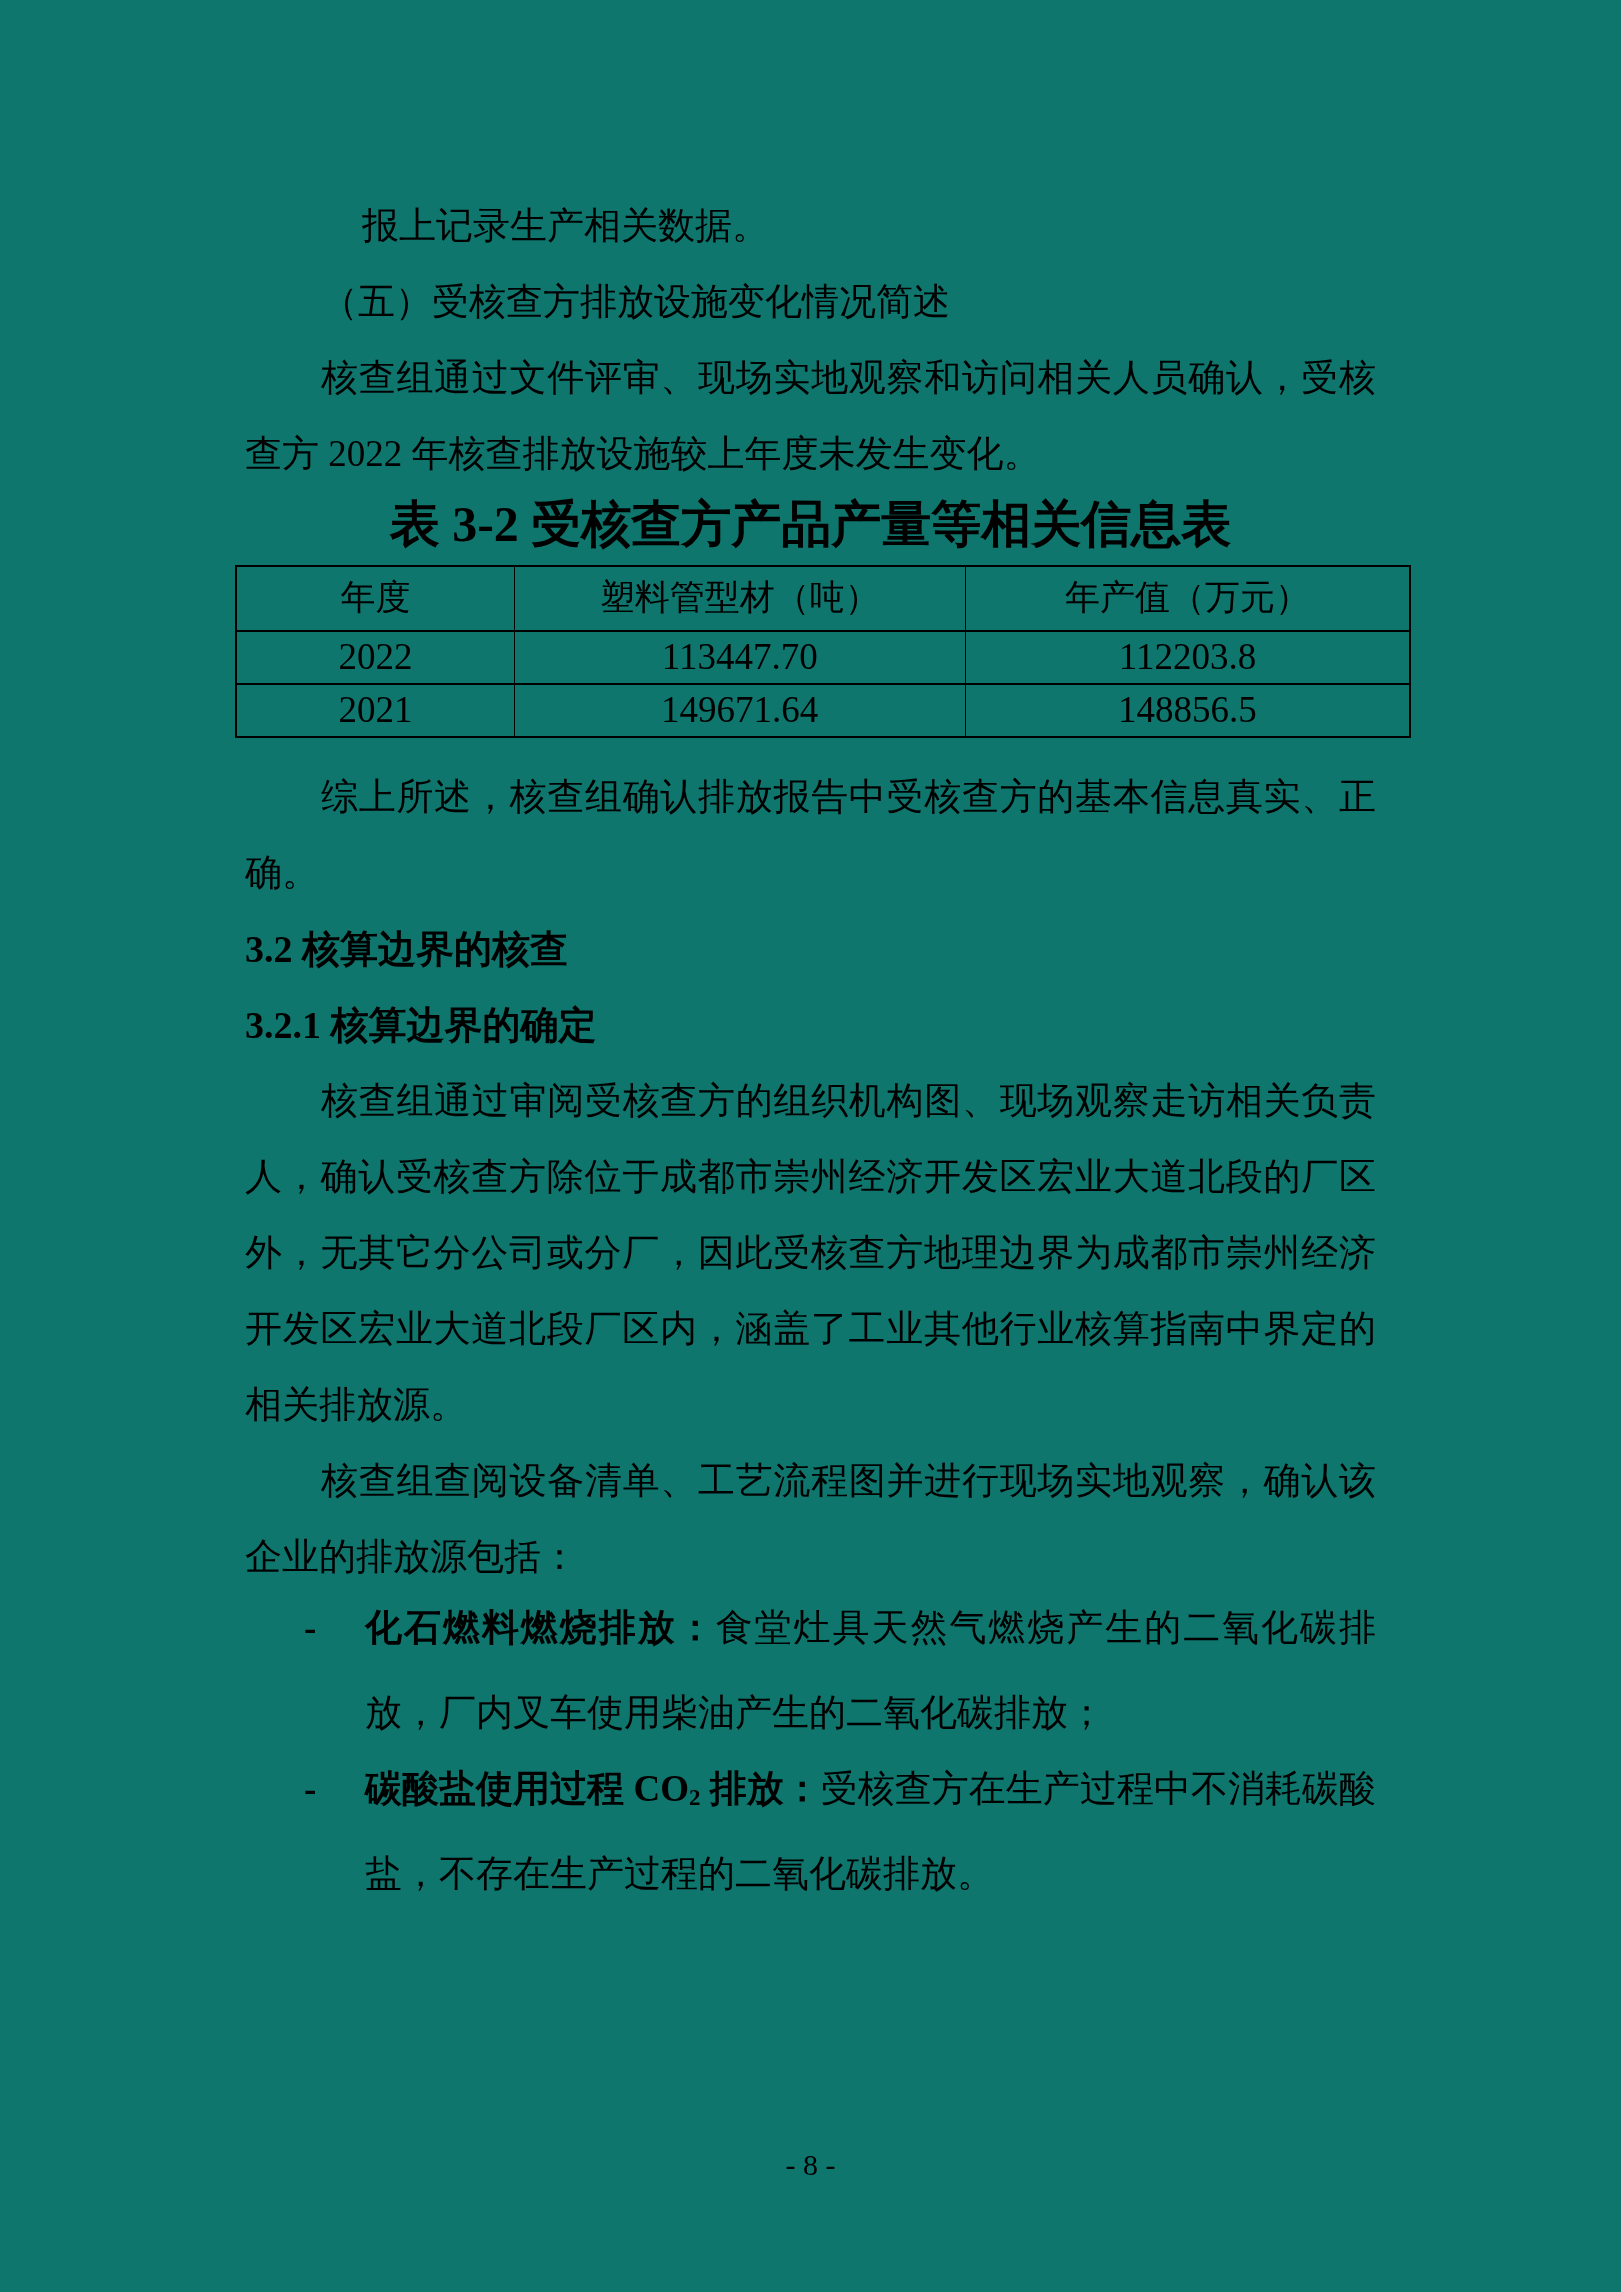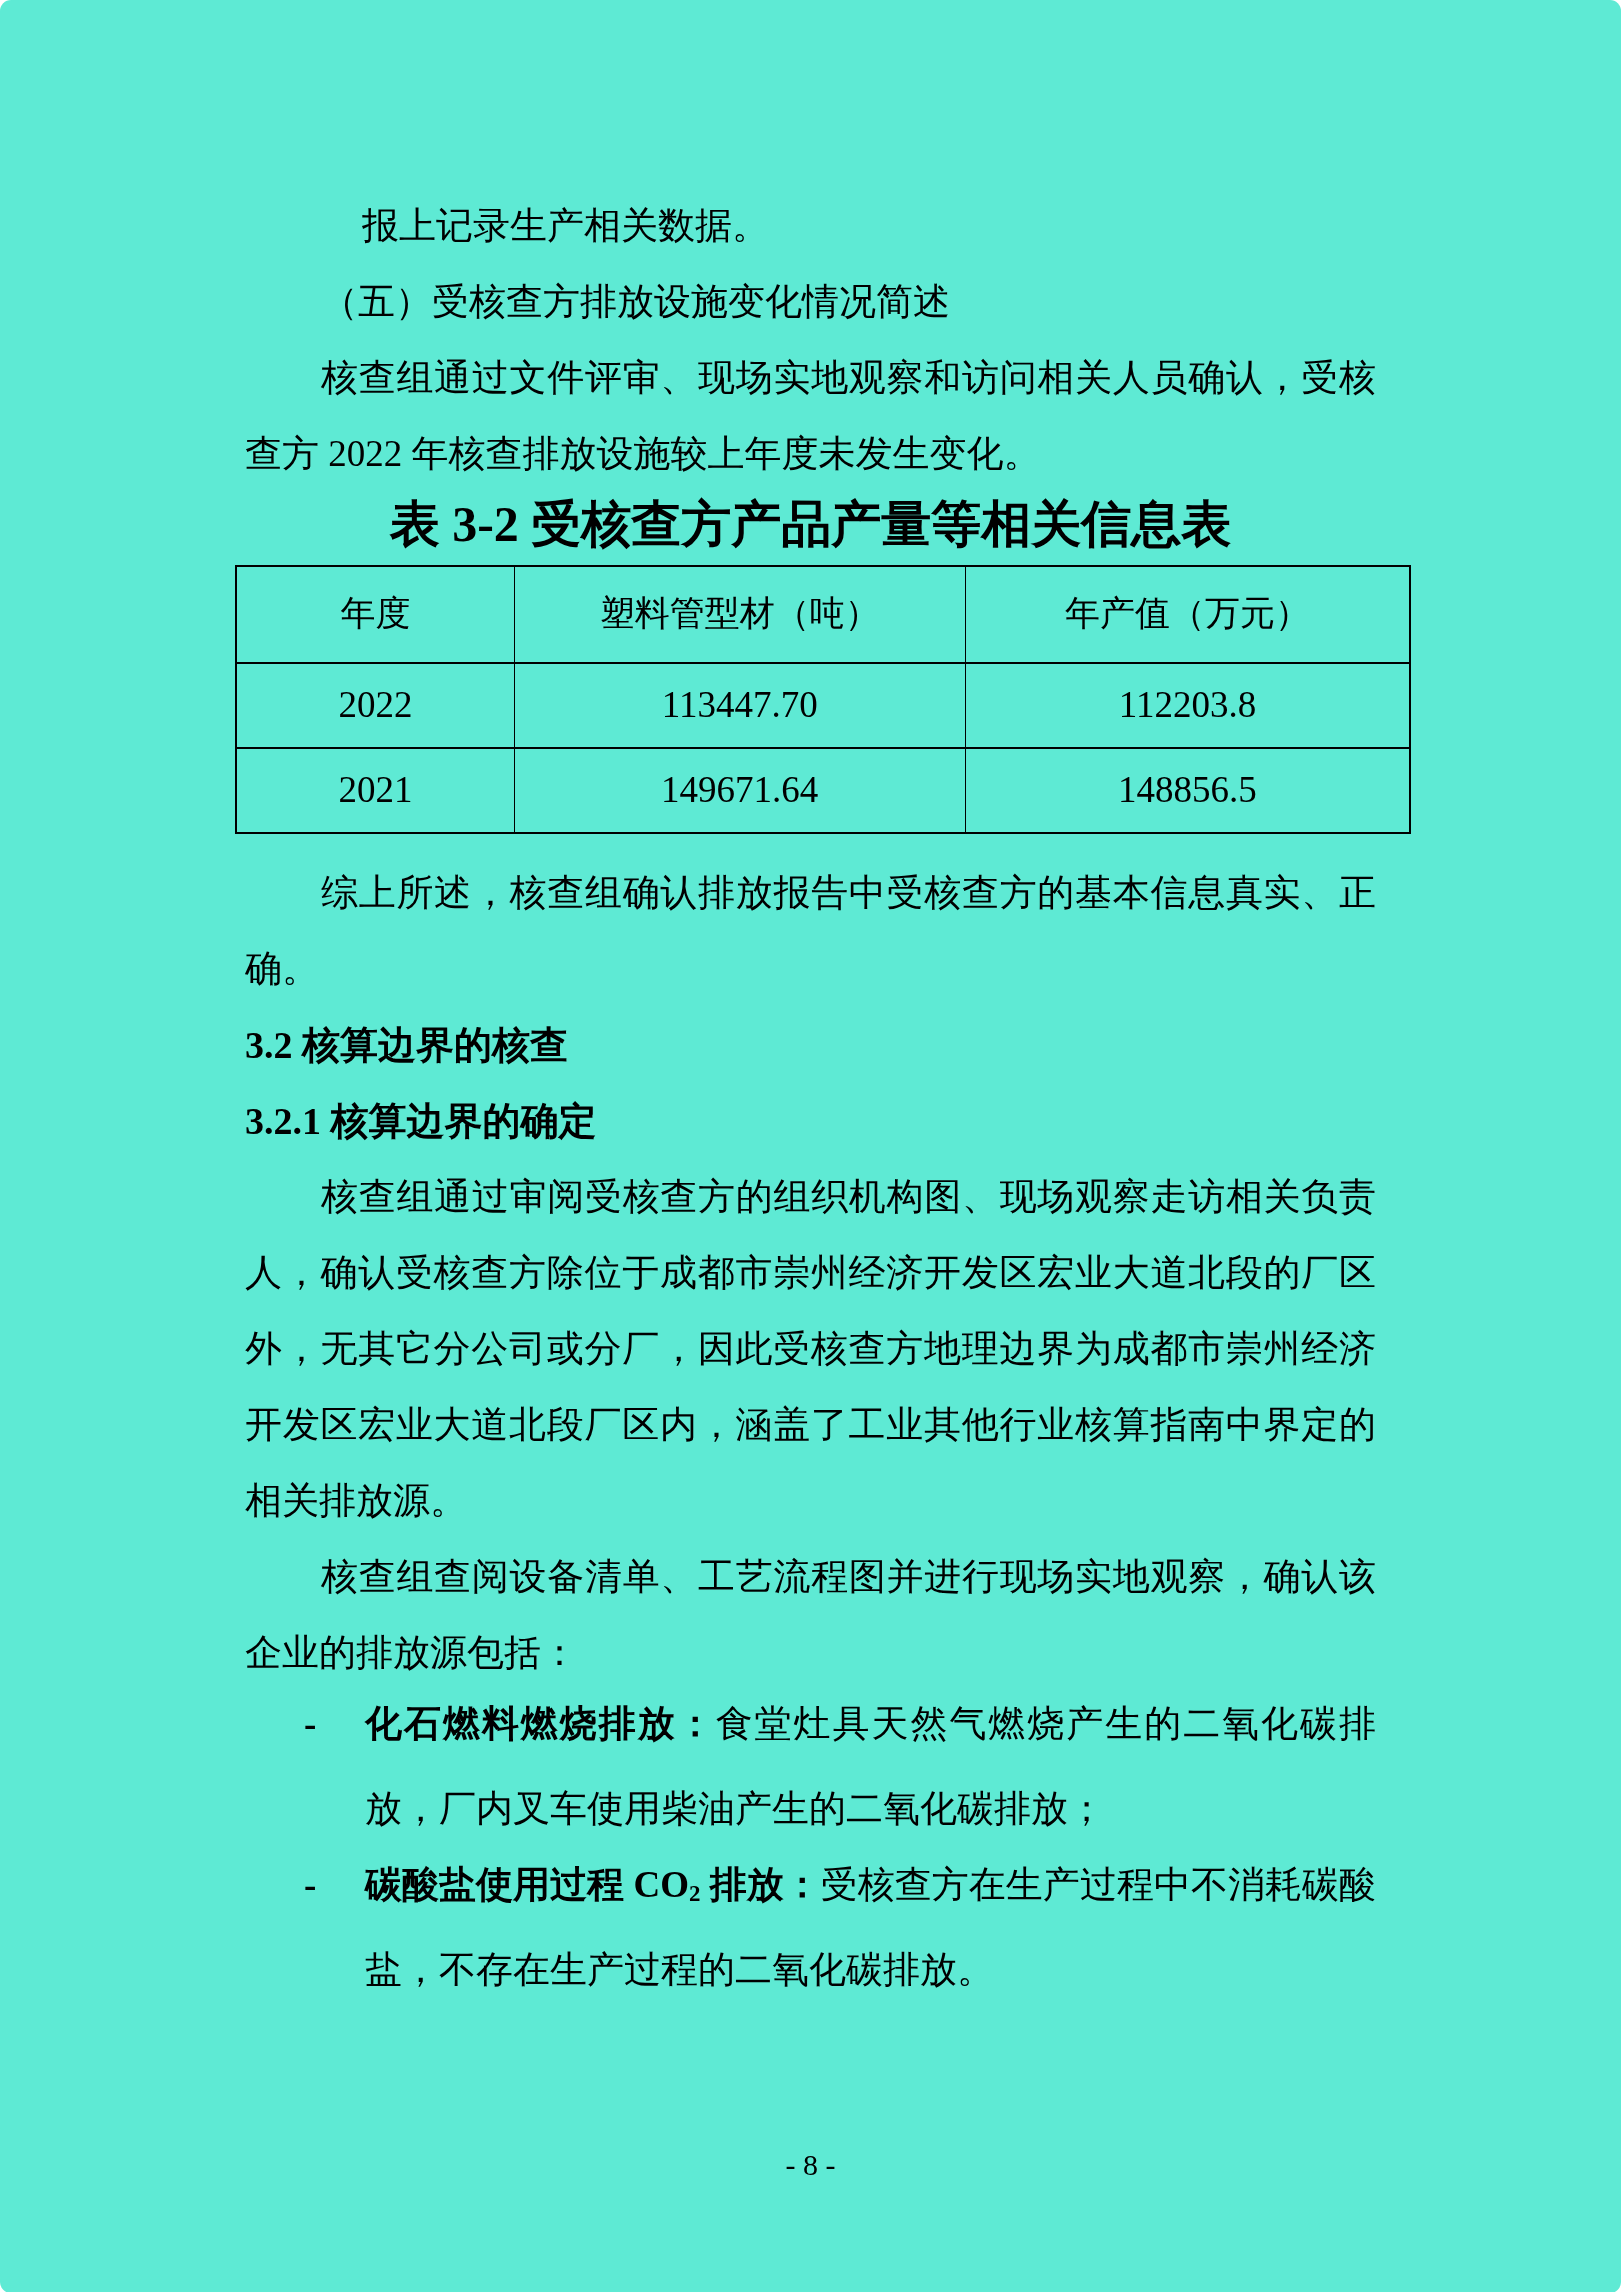--- a/index.html
+++ b/index.html
@@ -6,22 +6,21 @@
   body {
     width: 1621px; height: 2293px;
     background: #ffffff;
     font-family: "Liberation Serif", "DejaVu Serif", serif;
     color: #000000;
     position: relative;
     overflow: hidden;
   }
   .page {
     position: absolute; inset: 0;
-    background: #5eead4;
-    border-radius: 11px;
+    background: #0f766e;
   }
   .content {
     position: absolute;
     left: 245px; top: 188px;
     width: 1131px;
     font-size: 37px;
     line-height: 76px;
     text-align: justify;
     word-break: normal;
   }
@@ -48,21 +47,21 @@
     table-layout: fixed;
     width: 1174px;
     margin-left: -9.8px;
     margin-top: 7.8px;
   }
   table.data th, table.data td {
     border: 1.5px solid #000;
     text-align: center;
     vertical-align: middle;
     font-weight: normal;
-    padding: 16px;
+    padding: 0;
     line-height: 1.2;
   }
   table.data { border: 2px solid #000; border-bottom-width: 2.9px; }
   table.data thead th {
     height: 63px;
     font-size: 35px;
     border-bottom: 2.9px solid #000;
   }
   table.data tbody td { height: 51px; font-size: 37px; }
   table.data tbody tr.r1 td { border-bottom: 2.9px solid #000; }

